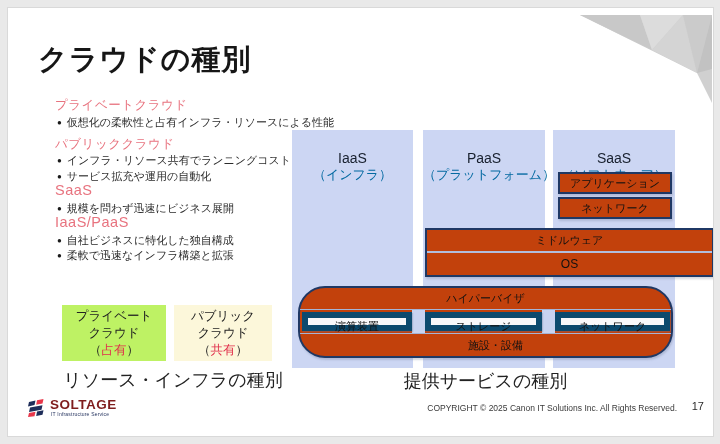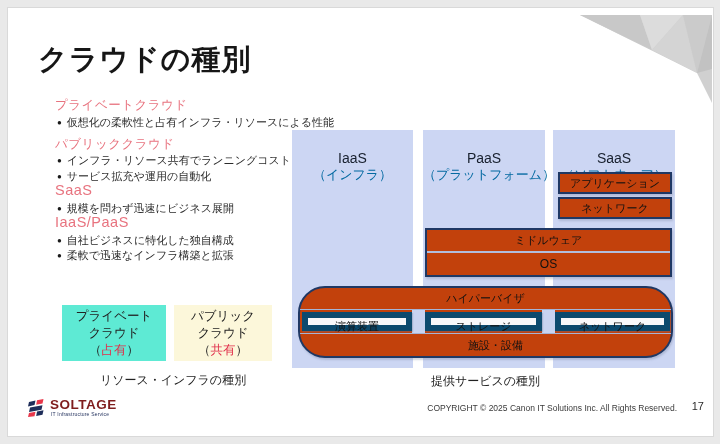--- a/index.html
+++ b/index.html
@@ -27,39 +27,39 @@
   }
   .note-h.latin{font-size:14.5px;color:#e8737f;}
   .note-b{left:49px;font-size:11px;line-height:14px;color:#2b2b2b;white-space:nowrap;}
   .note-b .dot{font-size:8px;vertical-align:1px;margin-right:5px;color:#1a1a1a;}
   
   .rbox{
     text-align:center;font-size:12.5px;line-height:17px;color:#222;
     padding-top:3px;box-sizing:border-box;height:56px;
   }
   .rbox .accent{color:#e0304b;}
-  .rbox-private{left:54px;top:297px;width:104px;background:#5eead4;}
+  .rbox-private{left:54px;top:297px;width:104px;background:#bef264;}
   .rbox-public{left:166px;top:297px;width:98px;background:#fcf7da;}
-  .caption{font-size:12px;color:#222;text-align:center;line-height:15px;}
+  .caption{font-size:18px;color:#222;text-align:center;line-height:15px;}
   .caption-left{left:54px;top:365px;width:222px;}
   .caption-right{left:290px;top:366px;width:375px;}
   
   .col{top:122px;height:238px;background:#ccd6f3;text-align:center;}
   .col-iaas{left:284px;width:121px;}
   .col-paas{left:415px;width:122px;}
   .col-saas{left:545px;width:122px;}
   .col-name{padding-top:20px;font-size:14px;line-height:17px;color:#18202e;font-weight:400;}
   .col-sub{font-size:13px;line-height:16px;color:#0369a1;white-space:nowrap;}
   
   .dbox{
     box-sizing:border-box;border:2px solid #1f3864;background:#c2410c;
     text-align:center;color:#111;box-shadow:1px 2px 2px rgba(100,110,140,.28);
   }
   .saas-box{left:550px;width:114px;height:22px;font-size:11px;line-height:18px;}
-  .mw-stack{left:417px;top:220px;width:247px;height:49px;}
+  .mw-stack{left:417px;top:220px;width:289px;height:49px;}
   .mw-row1{height:21px;font-size:11px;line-height:21px;text-align:center;}
   .mw-div{height:2px;background:#b1bede;}
   .mw-row2{height:22px;font-size:12px;line-height:22px;text-align:center;}
   .infra-stack{left:290px;top:278px;width:375px;height:72px;border-radius:27px;}
   .infra-row1{height:22px;font-size:11px;line-height:21px;text-align:center;border-bottom:1px solid #a5b4d6;box-sizing:border-box;}
   .infra-row2{height:23px;position:relative;}
   .infra-row3{height:27px;font-size:11px;line-height:22px;text-align:center;border-top:1px solid #a5b4d6;box-sizing:border-box;padding-left:20px;}
   .hw-gap{position:absolute;top:0;height:23px;width:13px;background:#c8d3f0;}
   .hw-box{
     position:absolute;top:2px;height:19px;box-sizing:border-box;

